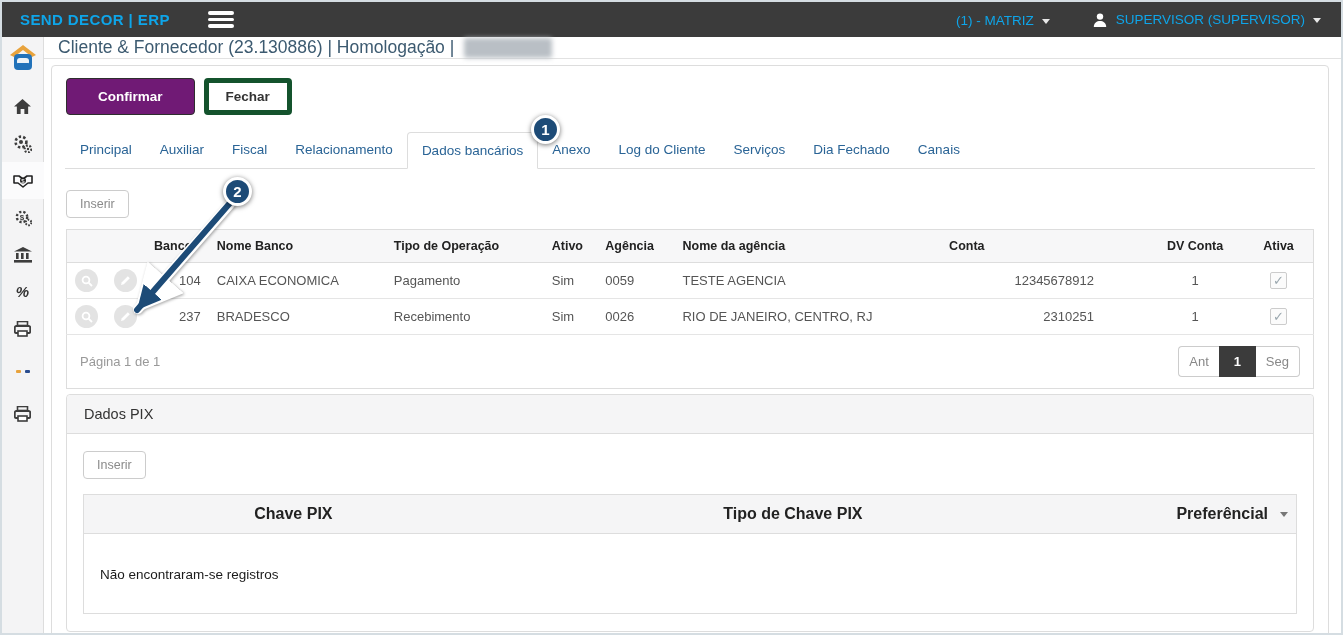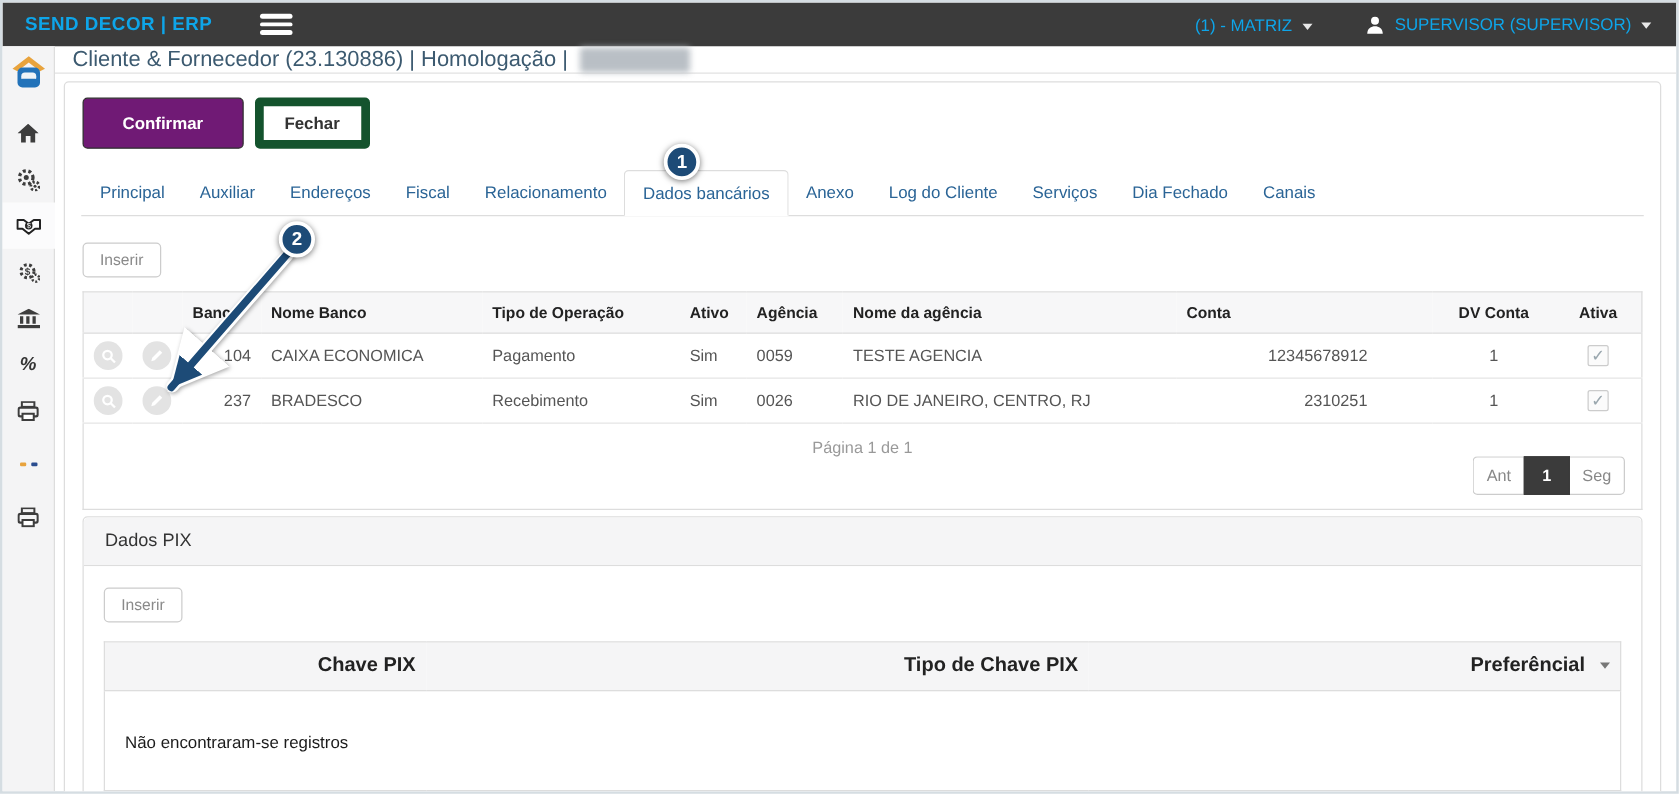--- a/index.html
+++ b/index.html
@@ -34,21 +34,21 @@
   .mini-dots .d2 { background:#2a4d8f; }
   .main { flex:1; display:flex; flex-direction:column; min-width:0; }
   
   .page-header { height:46px; border-bottom:1px solid #e2e2e2; display:flex; align-items:center; padding-left:14px; }
   .page-title { color:#3c5a70; font-size:17.5px; white-space:nowrap; }
   .redacted { width:88px; height:20px; margin-left:10px; background:#b9bfc5; filter:blur(2.5px); border-radius:2px; }
   
   .panel { margin:6px 12px 9px 7px; border:1px solid #ddd; border-radius:4px; background:#fff; flex:1; padding:11px 13px 12px 13px; }
   .toolbar-row { display:flex; gap:9px; margin:1px 0 0 1px; }
   .btn-dark { background:#701a75; color:#fff; border:1px solid #2e2e2e; border-radius:4px; padding:6px 31px; font-size:13.5px; font-weight:bold; cursor:pointer; font-family:inherit; }
-  .btn-light { background:#fff; color:#333; border:7px solid #14532d; border-radius:4px; padding:6px 17px; font-size:13.5px; font-weight:bold; cursor:pointer; font-family:inherit;text-align:right; }
+  .btn-light { background:#fff; color:#333; border:5px solid #14532d; border-radius:4px; padding:6px 17px; font-size:13.5px; font-weight:bold; cursor:pointer; font-family:inherit;text-align:right; }
   
   .tabs { display:flex; border-bottom:1px solid #ddd; margin-top:17px; padding-left:1px; }
   .tab { padding:10px 14px; color:#2a6496; font-size:13.5px; cursor:pointer; white-space:nowrap; margin-bottom:-1px; }
   .tab.active { background:#fff; border:1px solid #ddd; border-bottom:1px solid #fff; border-radius:4px 4px 0 0; }
   
   .section { margin-top:21px; padding:0 1px; }
   .insert-btn { background:#fff; border:1px solid #ccc; color:#8a8a8a; border-radius:4px; padding:6px 13px; font-size:12.5px; cursor:pointer; font-family:inherit; }
   table { border-collapse:collapse; width:100%; }
   .grid { border:1px solid #ddd; margin-top:11px; font-size:13px; color:#555; }
   .grid th { background:#f7f7f8; font-weight:bold; color:#222; text-align:left; padding:9px 8px; border-bottom:1px solid #ddd; font-size:12.5px; white-space:nowrap; }
@@ -59,21 +59,21 @@
   .col-tipo { width:172px; }
   .col-ativo { width:56px; }
   .col-agencia { width:82px; }
   .col-nomeag { width:290px; }
   .col-conta { width:230px; text-align:right; padding-right:52px !important; }
   .col-dv { width:108px; text-align:center; }
   .col-ativa { width:78px; text-align:center; }
   .ic-circle { width:23px; height:23px; border-radius:50%; background:#e3e3e3; display:inline-flex; align-items:center; justify-content:center; cursor:pointer; }
   .checkbox { display:inline-block; width:17px; height:17px; border:1px solid #ccc; border-radius:2px; background:#fbfbfb; color:#9aa7ae; font-size:13px; line-height:15px; text-align:center; cursor:pointer; }
   
-  .footer-row { border:1px solid #ddd; border-top:none; display:flex; align-items:center; padding:11px 13px; color:#999; font-size:13px;flex-direction:column; }
+  .footer-row { border:1px solid #ddd; border-top:none; display:flex; align-items:center; padding:11px 13px; color:#999; font-size:13px; }
   .pager { margin-left:auto; display:flex; }
   .pg { min-width:37px; height:31px; display:flex; align-items:center; justify-content:center; border:1px solid #ccc; background:#fff; color:#888; font-size:13px; cursor:pointer; padding:0 10px; }
   .pg-prev { border-radius:4px 0 0 4px; border-right:none; }
   .pg-cur { background:#3b3b3b; color:#fff; border-color:#3b3b3b; font-weight:bold; }
   .pg-next { border-radius:0 4px 4px 0; border-left:none; }
   
   .pix-panel { border:1px solid #ddd; border-radius:4px; margin-top:5px; }
   .pix-header { background:#f5f5f6; padding:11px 17px; font-size:14.5px; color:#333; border-bottom:1px solid #ddd; border-radius:4px 4px 0 0; }
   .pix-body { padding:17px 16px 17px 16px; }
   .pix-table { border:1px solid #ddd; margin-top:15px; font-size:13px; }
@@ -194,21 +194,20 @@
     <div class="panel">
 
       <div class="toolbar-row">
         <button class="btn-dark">Confirmar</button>
         <button class="btn-light">Fechar</button>
       </div>
 
       <div class="tabs">
         <div class="tab">Principal</div>
         <div class="tab">Auxiliar</div>
-        <div class="tab">Endereços</div>
         <div class="tab">Fiscal</div>
         <div class="tab">Relacionamento</div>
         <div class="tab active">Dados bancários</div>
         <div class="tab">Anexo</div>
         <div class="tab">Log do Cliente</div>
         <div class="tab">Serviços</div>
         <div class="tab">Dia Fechado</div>
         <div class="tab">Canais</div>
       </div>
 

